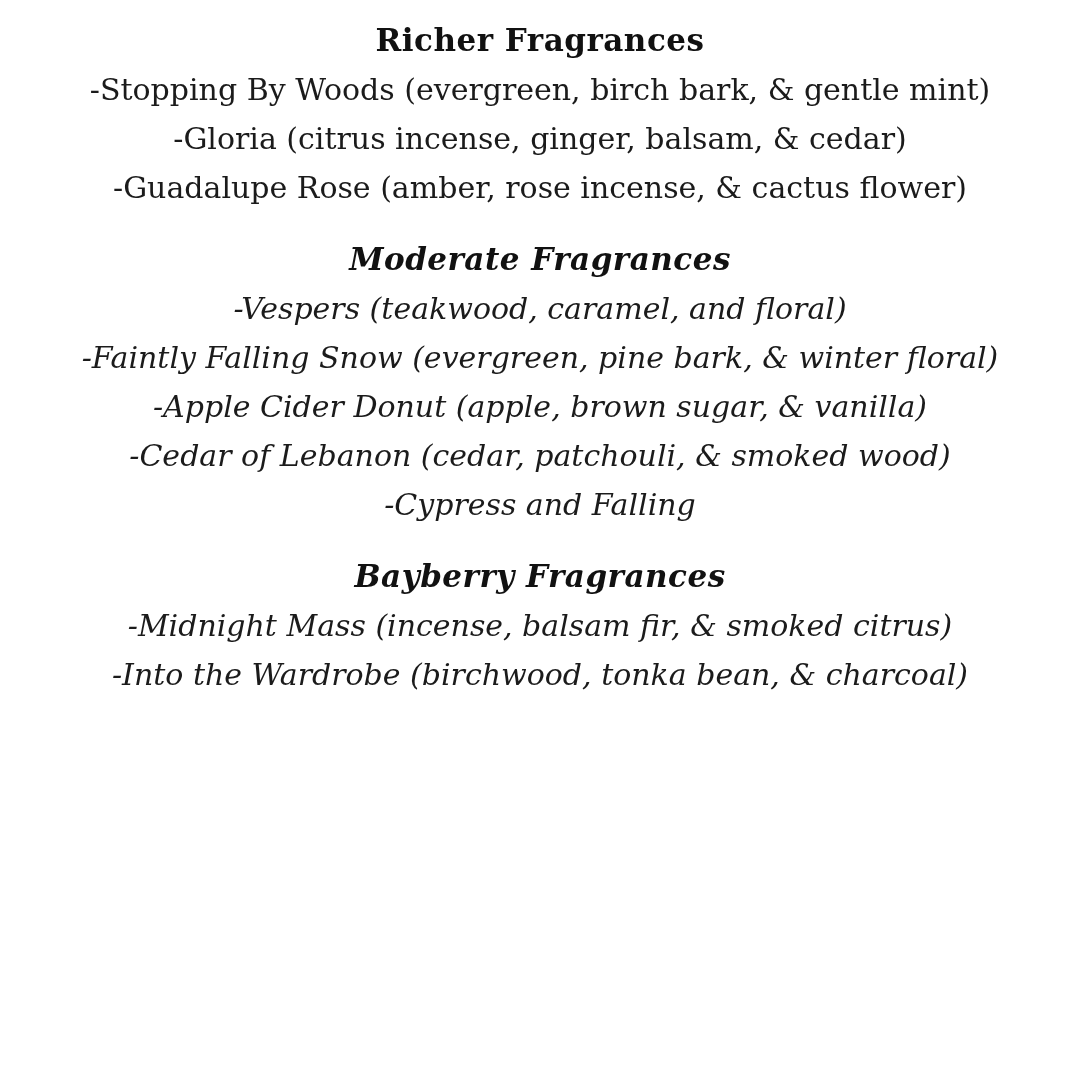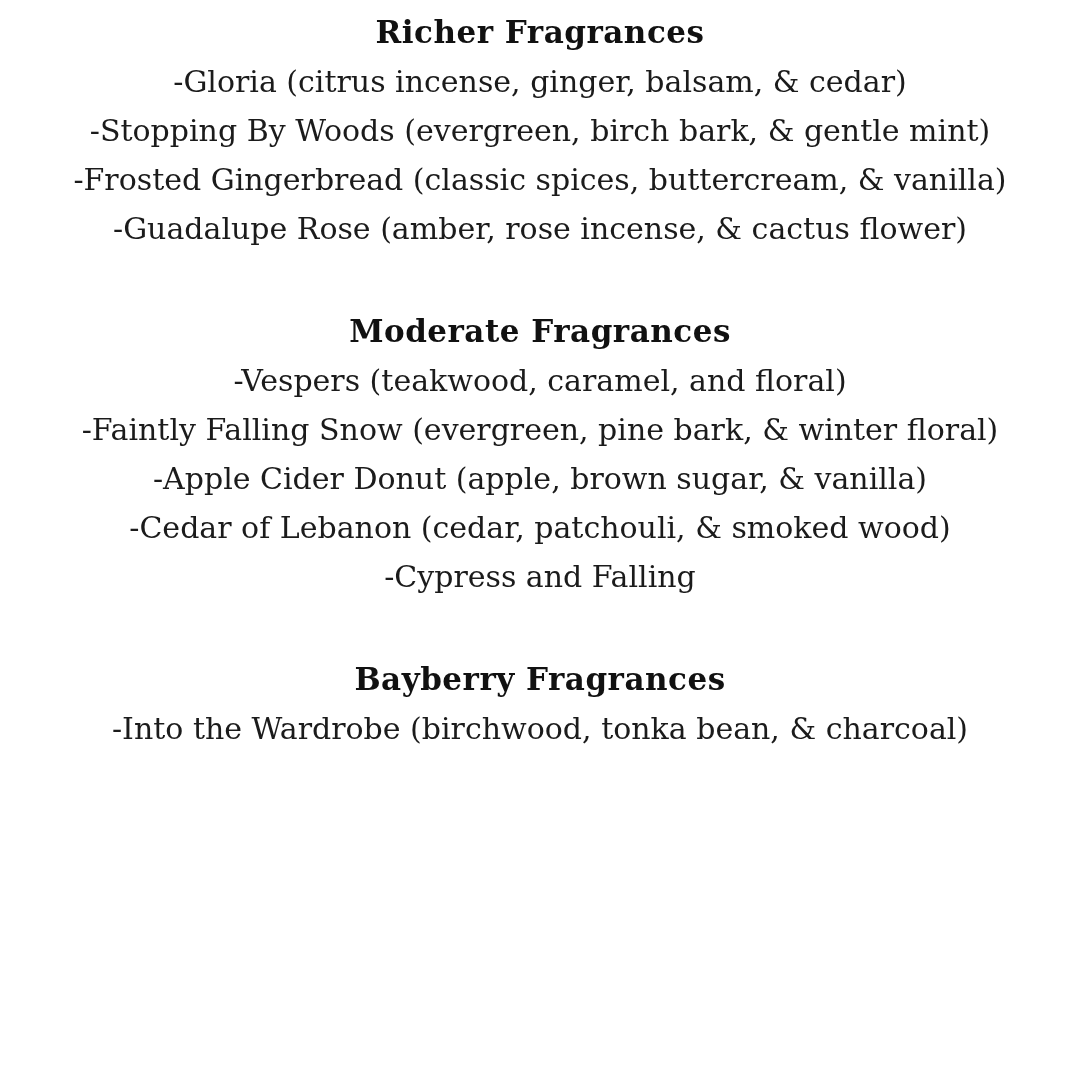--- a/index.html
+++ b/index.html
@@ -11,25 +11,25 @@
     width: 1080px;
     height: 1080px;
     overflow: hidden;
     font-family: "DejaVu Serif", "Liberation Serif", serif;
     color: #1b1b1b;
   }
   .page {
     width: 1080px;
     height: 1080px;
     box-sizing: border-box;
-    padding-top: 8px;
+    padding-top: 16px;
     text-align: center;
   }
   .section { }
-  .section + .section { margin-top: 54px; }
+  .section + .section { margin-top: 23px; font-style: italic; }
   .section-heading {
     margin: 0;
     font-size: 31px;
     font-weight: bold;
     line-height: 49px;
     letter-spacing: 0.5px;
     color: #111111;
   }
   .fragrance-line {
     margin: 0;
@@ -40,31 +40,31 @@
     color: #1b1b1b;
   }
 </style>
 </head>
 <body>
 
 <div class="page">
   <div id="sections-root">
       <div class="section">
         <h2 class="section-heading">Richer Fragrances</h2>
+        <p class="fragrance-line">-Stopping By Woods (evergreen, birch bark, &amp; gentle mint)</p>
         <p class="fragrance-line">-Gloria (citrus incense, ginger, balsam, &amp; cedar)</p>
-        <p class="fragrance-line">-Stopping By Woods (evergreen, birch bark, &amp; gentle mint)</p>
-        <p class="fragrance-line">-Frosted Gingerbread (classic spices, buttercream, &amp; vanilla)</p>
         <p class="fragrance-line">-Guadalupe Rose (amber, rose incense, &amp; cactus flower)</p>
       </div>
       <div class="section">
         <h2 class="section-heading">Moderate Fragrances</h2>
         <p class="fragrance-line">-Vespers (teakwood, caramel, and floral)</p>
         <p class="fragrance-line">-Faintly Falling Snow (evergreen, pine bark, &amp; winter floral)</p>
         <p class="fragrance-line">-Apple Cider Donut (apple, brown sugar, &amp; vanilla)</p>
         <p class="fragrance-line">-Cedar of Lebanon (cedar, patchouli, &amp; smoked wood)</p>
         <p class="fragrance-line">-Cypress and Falling</p>
       </div>
       <div class="section">
         <h2 class="section-heading">Bayberry Fragrances</h2>
+        <p class="fragrance-line">-Midnight Mass (incense, balsam fir, &amp; smoked citrus)</p>
         <p class="fragrance-line">-Into the Wardrobe (birchwood, tonka bean, &amp; charcoal)</p>
       </div>
     </div>
 </div>
 
 </body></html>

